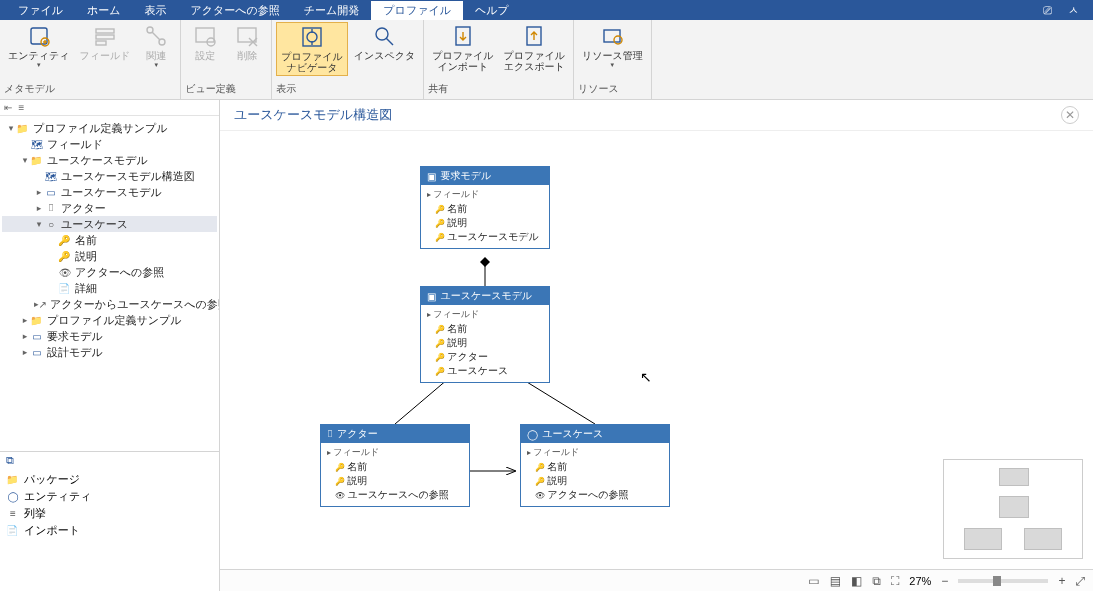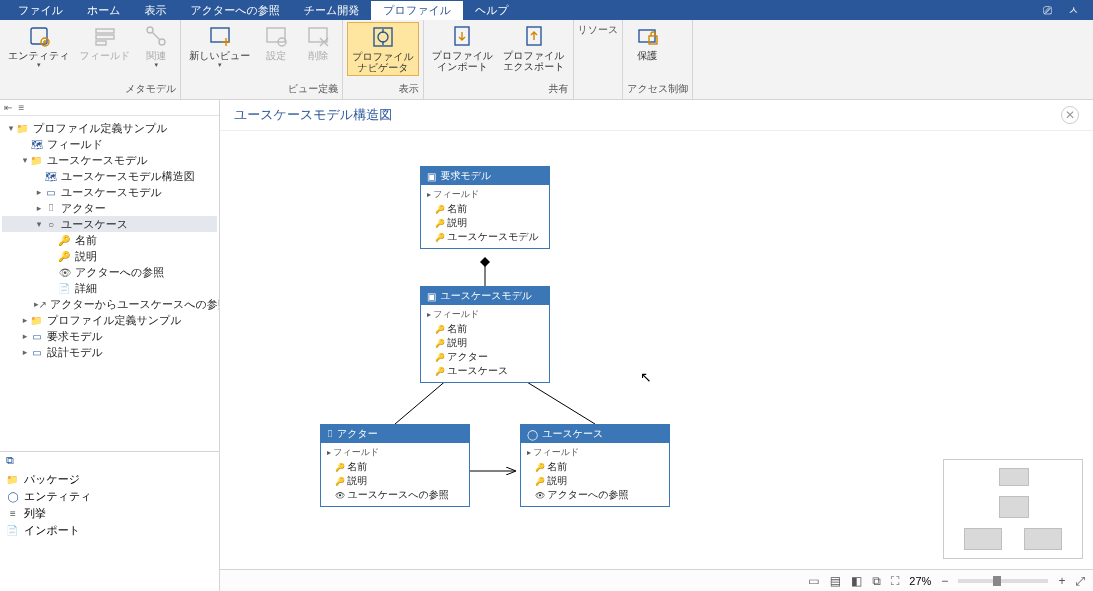--- a/index.html
+++ b/index.html
@@ -9,21 +9,21 @@
 .menubar { background: #2a579a; color: #fff; height: 20px; display: flex; align-items: center; padding: 0 6px; }
 .menubar .menu-item { padding: 2px 12px; cursor: pointer; }
 .menubar .menu-item.active { background: #fff; color: #2a579a; }
 .menubar .spacer { flex: 1; }
 .menubar .mb-icon { padding: 2px 8px; cursor: pointer; }
 
 
 .ribbon { background: #f3f3f3; border-bottom: 1px solid #d4d4d4; height: 80px; display: flex; }
 .ribbon-group { display: flex; flex-direction: column; border-right: 1px solid #d4d4d4; padding: 2px 4px; }
 .ribbon-group .btns { display: flex; flex: 1; gap: 2px; align-items: flex-start; }
-.ribbon-group .group-label { text-align: right; font-size: 10px; color: #555; padding: 1px 0; }
+.ribbon-group .group-label { text-align: left; font-size: 10px; color: #555; padding: 1px 0; }
 .rbtn { display: flex; flex-direction: column; align-items: center; justify-content: flex-start; padding: 2px 4px; cursor: pointer; min-width: 40px; }
 .rbtn.active { background: #ffe6a0; border: 1px solid #e3b04b; }
 .rbtn .ricon { width: 24px; height: 24px; display: flex; align-items: center; justify-content: center; color: #2a579a; }
 .rbtn .ricon svg { stroke: #2a579a; fill: none; stroke-width: 1.4; }
 .rbtn .ricon .accent { stroke: #d08700; }
 .rbtn .rlabel { font-size: 10px; color: #333; text-align: center; line-height: 1.1; margin-top: 2px; white-space: nowrap; }
 .rbtn.dim .rlabel { color: #aaa; }
 .rbtn.dim .ricon svg { stroke: #bbb; }
 .rbtn .drop { font-size: 7px; color: #555; }
 
@@ -130,31 +130,20 @@
             </svg>
           </div>
           <div class="rlabel">関連</div>
           <div class="drop">▾</div>
         </div>
       </div>
       <div class="group-label">メタモデル</div>
     </div>
     <div class="ribbon-group">
       <div class="btns">
-        <div class="rbtn">
-          <div class="ricon">
-            <svg viewBox="0 0 24 24">
-              <rect x="3" y="4" width="18" height="14"></rect>
-              <line class="accent" x1="18" y1="14" x2="18" y2="22"></line>
-              <line class="accent" x1="14" y1="18" x2="22" y2="18"></line>
-            </svg>
-          </div>
-          <div class="rlabel">新しいビュー</div>
-          <div class="drop">▾</div>
-        </div>
         <div class="rbtn dim">
           <div class="ricon">
             <svg viewBox="0 0 24 24">
               <rect x="3" y="4" width="18" height="14"></rect>
               <circle cx="18" cy="18" r="4"></circle>
             </svg>
           </div>
           <div class="rlabel">設定</div>
         </div>
         <div class="rbtn dim">
@@ -176,20 +165,29 @@
           <div class="ricon">
             <svg viewBox="0 0 24 24">
               <rect x="3" y="3" width="18" height="18"></rect>
               <circle cx="12" cy="12" r="5"></circle>
               <line x1="12" y1="4" x2="12" y2="8"></line>
               <line x1="12" y1="16" x2="12" y2="20"></line>
             </svg>
           </div>
           <div class="rlabel">プロファイル<br>ナビゲータ</div>
         </div>
+        <div class="rbtn">
+          <div class="ricon">
+            <svg viewBox="0 0 24 24">
+              <circle cx="10" cy="10" r="6"></circle>
+              <line x1="14" y1="14" x2="21" y2="21"></line>
+            </svg>
+          </div>
+          <div class="rlabel">インスペクタ</div>
+        </div>
       </div>
       <div class="group-label">表示</div>
     </div>
     <div class="ribbon-group">
       <div class="btns">
         <div class="rbtn">
           <div class="ricon">
             <svg viewBox="0 0 24 24">
               <rect x="5" y="3" width="14" height="18"></rect>
               <path class="accent" d="M12 8 v8 m-3 -3 l3 3 l3 -3"></path>
@@ -203,36 +201,33 @@
               <rect x="5" y="3" width="14" height="18"></rect>
               <path class="accent" d="M12 16 v-8 m-3 3 l3 -3 l3 3"></path>
             </svg>
           </div>
           <div class="rlabel">プロファイル<br>エクスポート</div>
         </div>
       </div>
       <div class="group-label">共有</div>
     </div>
     <div class="ribbon-group">
-      <div class="group-label">リソース</div>
-    </div>
-    <div class="ribbon-group">
       <div class="btns">
         <div class="rbtn">
           <div class="ricon">
             <svg viewBox="0 0 24 24">
               <rect x="4" y="6" width="16" height="12"></rect>
-              <rect class="accent" x="14" y="12" width="8" height="8"></rect>
-              <path class="accent" d="M16 12 v-2 a2 2 0 0 1 4 0 v2"></path>
-            </svg>
-          </div>
-          <div class="rlabel">保護</div>
-        </div>
-      </div>
-      <div class="group-label">アクセス制御</div>
+              <circle class="accent" cx="18" cy="16" r="4"></circle>
+            </svg>
+          </div>
+          <div class="rlabel">リソース管理</div>
+          <div class="drop">▾</div>
+        </div>
+      </div>
+      <div class="group-label">リソース</div>
     </div>
   </div>
 
 <div class="body">
 
   <div class="sidebar">
     <div class="tree-controls">
       <span>⇤</span>
       <span>≡</span>
     </div>

